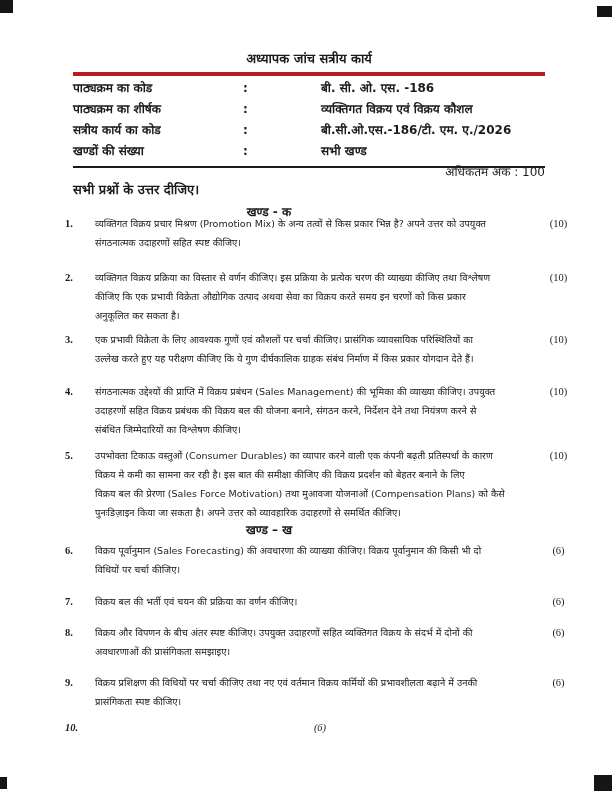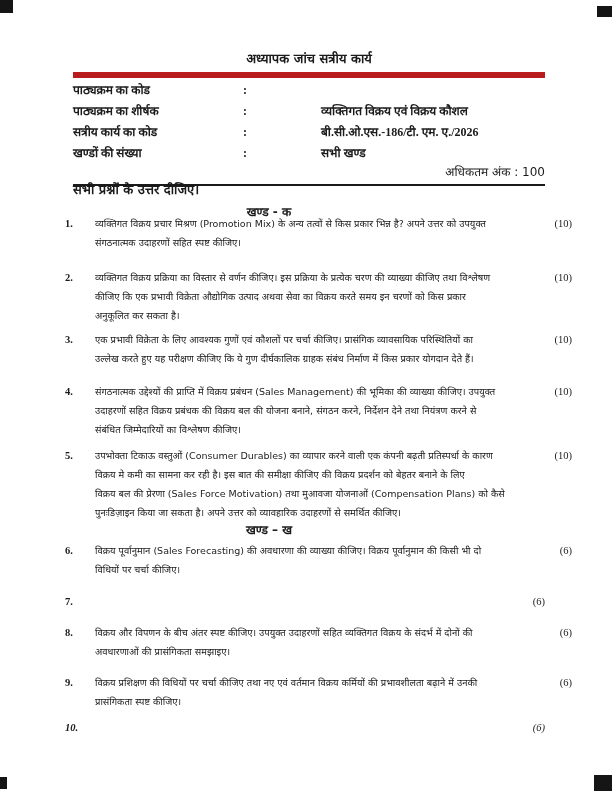--- a/index.html
+++ b/index.html
@@ -20,24 +20,23 @@
   #cm-br { right:0; bottom:1px; width:18px; height:16px; }
   #cm-bl { left:0; bottom:3px; width:7px; height:12px; }
 
   
   #paper-title {
     top:50px; left:73px; width:472px;
     text-align:center; font-weight:bold; font-size:13px; line-height:18px;
   }
   #info-table {
     top:72px; left:73px; width:472px;
-    border-top:6px solid #b91c1c;
+    border-top:4px solid #b91c1c;
     border-bottom:2px solid #1a1a1a;
-    padding:2px 0 20px 0;
-    font-family:Liberation Serif, serif;
+    padding:2px 0 4px 0;
   }
   .info-row {
     display:grid; grid-template-columns:170px 78px 1fr;
     font-weight:bold; font-size:12px; line-height:21px;
   }
   #max-marks { top:164px; right:67px; font-weight:normal; font-size:12px; line-height:16px; }
   #instruction { top:182px; left:73px; font-weight:bold; font-size:13px; line-height:16px; }
 
   
   .section-heading {
@@ -53,21 +52,21 @@
     display:grid; grid-template-columns:30px 450px 1fr;
     align-items:start;
   }
   .qnum {
     font-family:"Liberation Serif", serif;
     font-weight:bold; font-size:10.5px; line-height:19px;
   }
   .qtext { font-size:9.5px; line-height:19px; white-space:nowrap; }
   .qmarks {
     font-family:"Liberation Serif", serif;
-    font-size:10.5px; line-height:19px; text-align:right;
+    font-size:10.5px; line-height:19px; text-align:center;
   }
   #q-0 { top:214px; }
   #q-1 { top:268px; }
   #q-2 { top:330px; }
   #q-3 { top:382px; }
   #q-4 { top:446px; }
   #q-5 { top:541px; }
   #q-6 { top:592px; }
   #q-7 { top:623px; }
   #q-8 { top:673px; }
@@ -80,20 +79,21 @@
 <div class="corner" id="cm-tr"></div>
 <div class="corner" id="cm-br"></div>
 <div class="corner" id="cm-bl"></div>
 
 <div class="abs" id="paper-title">अध्यापक जांच सत्रीय कार्य</div>
 
 <div class="abs" id="info-table">
   <div class="info-row">
     <span>पाठ्यक्रम का कोड</span>
     <span>:</span>
+    <span>बी. सी. ओ. एस. -186</span>
   </div>
   <div class="info-row">
     <span>पाठ्यक्रम का शीर्षक</span>
     <span>:</span>
     <span>व्यक्तिगत विक्रय एवं विक्रय कौशल</span>
   </div>
   <div class="info-row">
     <span>सत्रीय कार्य का कोड</span>
     <span>:</span>
     <span>बी.सी.ओ.एस.-186/टी. एम. ए./2026</span>
@@ -138,20 +138,21 @@
 
 <div class="abs section-heading" id="sec-1">खण्ड – ख</div>
 
 <div class="abs q" id="q-5">
   <span class="qnum">6.</span>
   <span class="qtext">विक्रय पूर्वानुमान (Sales Forecasting) की अवधारणा की व्याख्या कीजिए। विक्रय पूर्वानुमान की किसी भी दो<br>विधियों पर चर्चा कीजिए।</span>
   <span class="qmarks">(6)</span>
 </div>
 <div class="abs q" id="q-6">
   <span class="qnum">7.</span>
+  <span class="qtext">विक्रय बल की भर्ती एवं चयन की प्रक्रिया का वर्णन कीजिए।</span>
   <span class="qmarks">(6)</span>
 </div>
 <div class="abs q" id="q-7">
   <span class="qnum">8.</span>
   <span class="qtext">विक्रय और विपणन के बीच अंतर स्पष्ट कीजिए। उपयुक्त उदाहरणों सहित व्यक्तिगत विक्रय के संदर्भ में दोनों की<br>अवधारणाओं की  प्रासंगिकता समझाइए।</span>
   <span class="qmarks">(6)</span>
 </div>
 <div class="abs q" id="q-8">
   <span class="qnum">9.</span>
   <span class="qtext">विक्रय प्रशिक्षण की विधियों पर चर्चा कीजिए तथा नए एवं वर्तमान विक्रय कर्मियों की प्रभावशीलता बढ़ाने में उनकी<br>प्रासंगिकता स्पष्ट कीजिए।</span>

